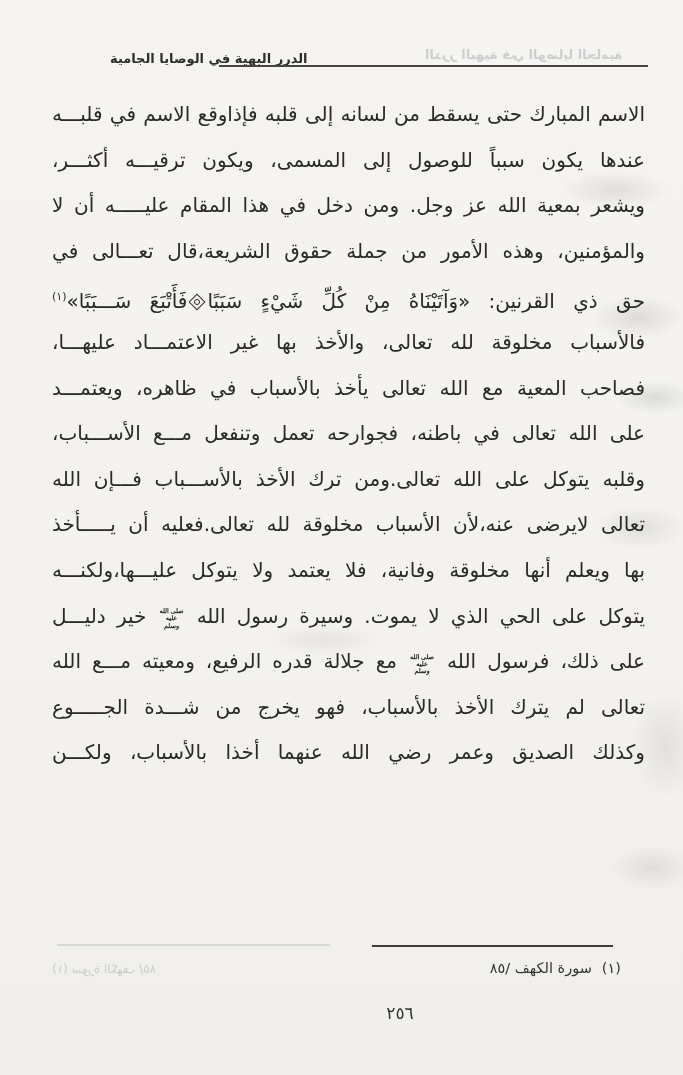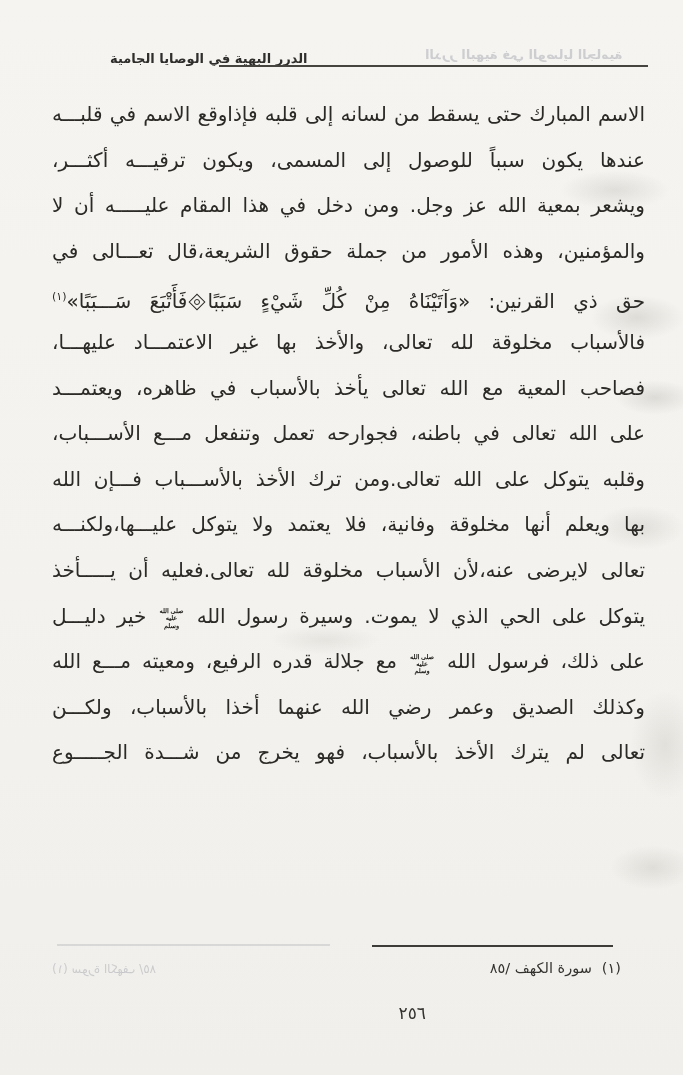--- a/index.html
+++ b/index.html
@@ -49,21 +49,21 @@
   .fn-ref{font-size:11px;color:#2b2a27;letter-spacing:0;}
   
   .footnote-rule{position:absolute;top:945px;left:372px;width:241px;height:2px;background:#3d3c38;}
   .footnote-rule-ghost{position:absolute;top:944px;left:57px;width:273px;height:2px;background:rgba(140,142,152,.25);}
   .footnote{
     position:absolute;top:960px;right:62px;direction:rtl;
     font-size:14.5px;color:#33322e;white-space:nowrap;
   }
   .footnote .fn-marker{margin-left:10px;}
   .page-number{
-    position:absolute;top:1003px;left:374px;width:52px;
+    position:absolute;top:1003px;left:374px;width:52px;text-align:center;
     direction:rtl;font-size:17px;color:#33322e;letter-spacing:2px;
   }
 </style>
 </head>
 <body>
 
 <div class="smudge" style="left:560px;top:170px;width:110px;height:40px;background:radial-gradient(ellipse,rgba(170,168,160,.28),transparent 70%);"></div>
 <div class="smudge" style="left:590px;top:295px;width:95px;height:45px;background:radial-gradient(ellipse,rgba(168,166,158,.30),transparent 70%);"></div>
 <div class="smudge" style="left:615px;top:380px;width:80px;height:35px;background:radial-gradient(ellipse,rgba(165,165,158,.30),transparent 70%);"></div>
 <div class="smudge" style="left:595px;top:505px;width:90px;height:45px;background:radial-gradient(ellipse,rgba(170,168,160,.26),transparent 70%);"></div>
@@ -80,26 +80,26 @@
 <div class="body-col" id="body-col">
     <div class="body-line">الاسم المبارك حتى يسقط من لسانه إلى قلبه فإذاوقع الاسم في قلبـــه</div>
     <div class="body-line">عندها يكون سبباً للوصول إلى المسمى، ويكون ترقيـــه أكثـــر،</div>
     <div class="body-line">ويشعر بمعية الله عز وجل. ومن دخل في هذا المقام عليـــــه أن لا</div>
     <div class="body-line">والمؤمنين، وهذه الأمور من جملة حقوق الشريعة،قال تعـــالى في</div>
     <div class="body-line">حق ذي القرنين: «وَآتَيْنَاهُ مِنْ كُلِّ شَيْءٍ سَبَبًا<span class="ayah-mark"></span>فَأَتْبَعَ سَـــبَبًا»<sup class="fn-ref">(١)</sup></div>
     <div class="body-line">فالأسباب مخلوقة لله تعالى، والأخذ بها غير الاعتمـــاد عليهـــا،</div>
     <div class="body-line">فصاحب المعية مع الله تعالى يأخذ بالأسباب في ظاهره، ويعتمـــد</div>
     <div class="body-line">على الله تعالى في باطنه، فجوارحه تعمل وتنفعل مـــع الأســـباب،</div>
     <div class="body-line">وقلبه يتوكل على الله تعالى.ومن ترك الأخذ بالأســـباب فـــإن الله</div>
+    <div class="body-line">تعالى لايرضى عنه،لأن الأسباب مخلوقة لله تعالى.فعليه أن يـــــأخذ</div>
     <div class="body-line">بها ويعلم أنها مخلوقة وفانية، فلا يعتمد ولا يتوكل عليـــها،ولكنـــه</div>
-    <div class="body-line">تعالى لايرضى عنه،لأن الأسباب مخلوقة لله تعالى.فعليه أن يـــــأخذ</div>
     <div class="body-line">يتوكل على الحي الذي لا يموت. وسيرة رسول الله <span class="pbuh">صلى الله عليه وسلم</span> خير دليـــل</div>
     <div class="body-line">على ذلك، فرسول الله <span class="pbuh">صلى الله عليه وسلم</span> مع جلالة قدره الرفيع، ومعيته مـــع الله</div>
+    <div class="body-line">تعالى لم يترك الأخذ بالأسباب، فهو يخرج من شـــدة الجـــــوع</div>
     <div class="body-line">وكذلك الصديق وعمر رضي الله عنهما أخذا بالأسباب، ولكـــن</div>
-    <div class="body-line">تعالى لم يترك الأخذ بالأسباب، فهو يخرج من شـــدة الجـــــوع</div>
   </div>
 
 <div class="footnote-rule-ghost"></div>
 <div class="footnote-rule"></div>
 <div class="footnote">
   <span class="fn-marker">(١)</span><span>سورة الكهف /٨٥</span>
 </div>
 <span class="ghost-text" style="top:962px;left:52px;font-size:12px;">(١) سورة الكهف /٨٥</span>
 
 <div class="page-number">٢٥٦</div>

